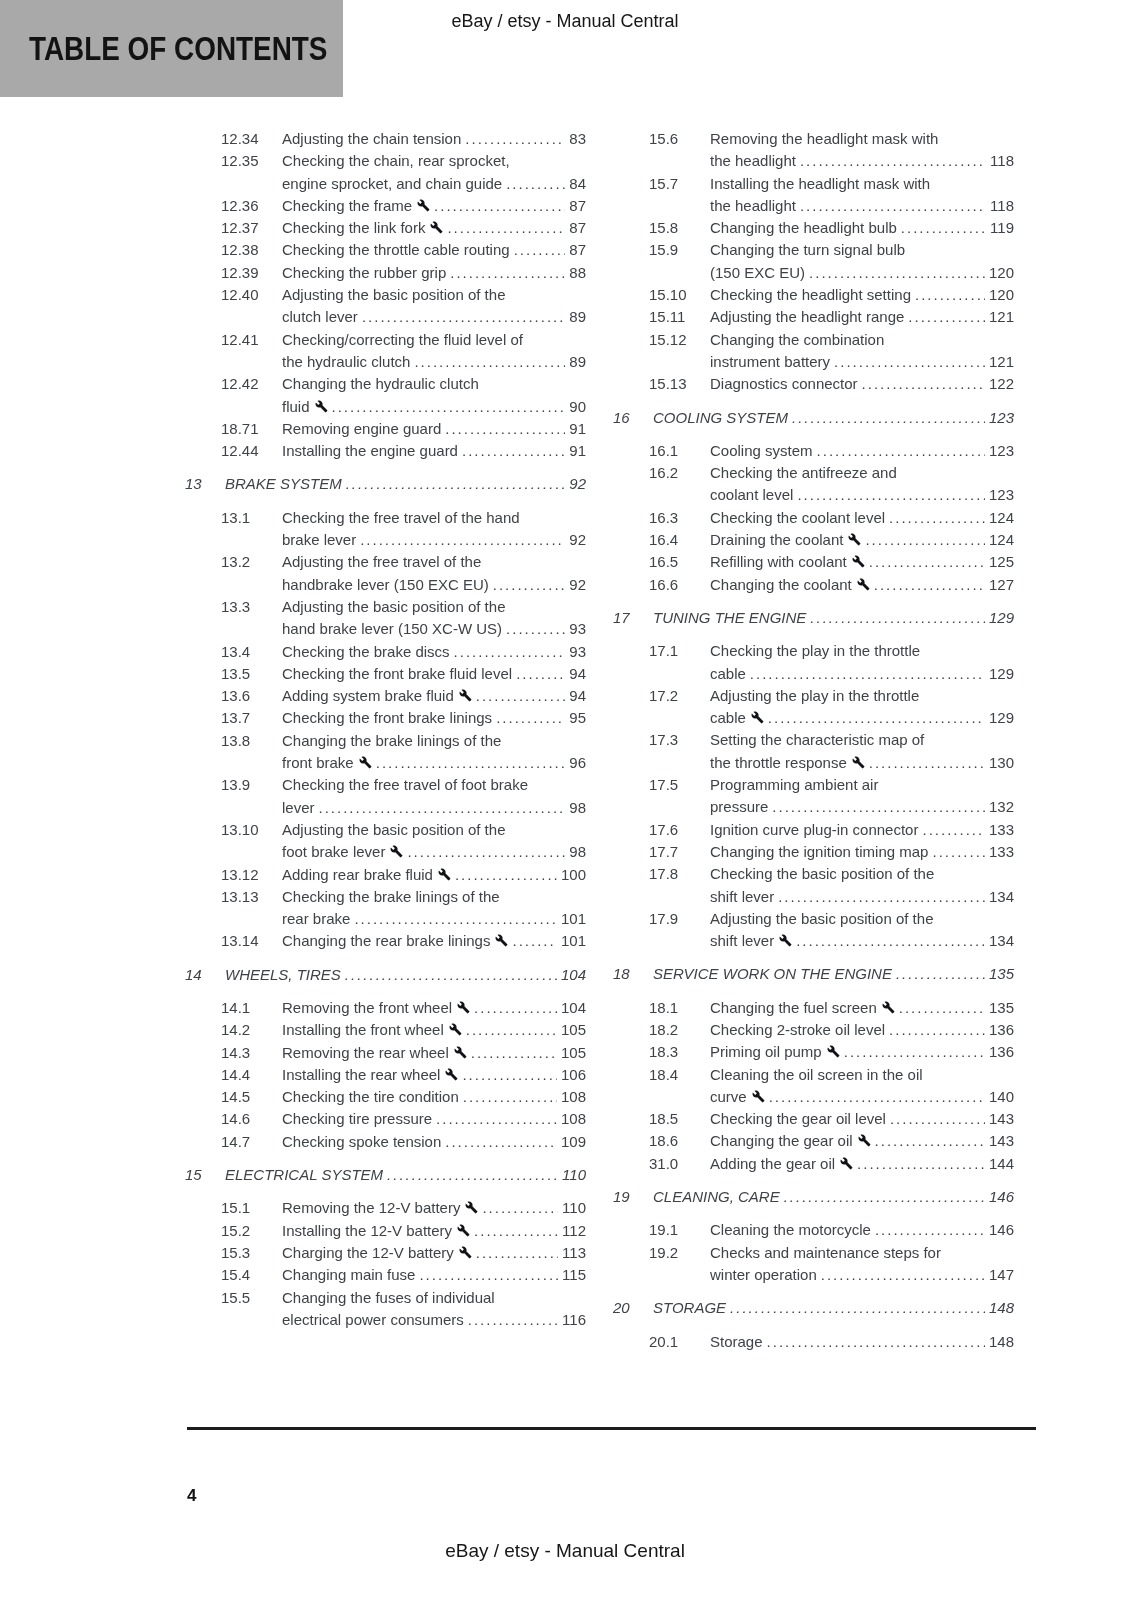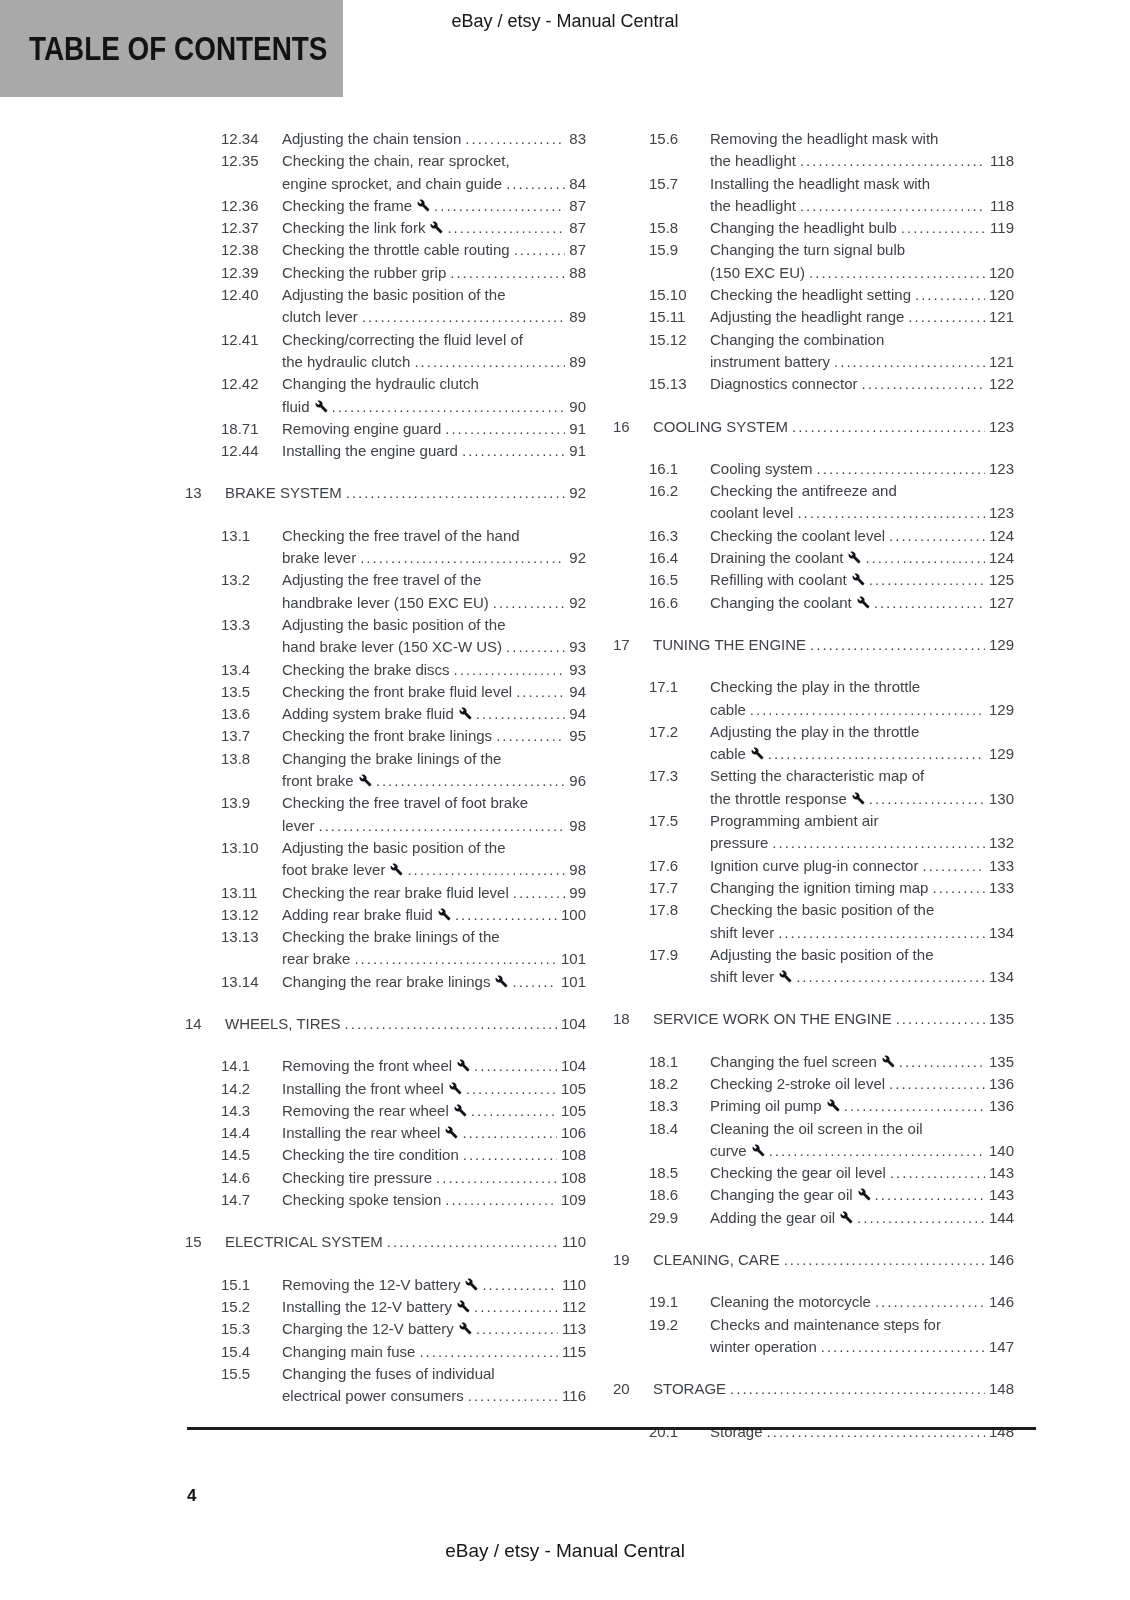--- a/index.html
+++ b/index.html
@@ -35,21 +35,21 @@
     display: flex; gap: 27px;
     padding: 128px 116px 0 185px;
     font-size: 15px; line-height: 22.3px;
   }
   .toc-column { flex: 1; min-width: 0; }
   .toc-row { display: flex; }
   .toc-row .num { flex: none; }
   .toc-row.entry { padding-left: 36px; }
   .toc-row.entry .num { width: 61px; }
   .toc-row.section .num { width: 40px; }
-  .toc-row.section { margin: 20px 0; }
+  .toc-row.section { margin: 11px 0; font-style: italic; }
   .toc-row .body { flex: 1; min-width: 0; }
   .line { display: flex; align-items: baseline; }
   .line .txt { white-space: pre; }
   .leader { flex: 1; overflow: hidden; white-space: nowrap; margin: 0 3px 0 4px; }
   .leader::after {
     content: "....................................................................................";
     letter-spacing: 2px;
   }
   .pageno { flex: none; margin-left: 1px; }
   .wrench { flex: none; margin: 0 0 0 5px; transform: translateY(1px); }
@@ -342,30 +342,20 @@
               <span class="txt">foot brake lever</span>
               <span class="wrench"><svg viewBox="0 0 24 24" width="13" height="13" aria-hidden="true">
                   <path fill="#111316" d="M22.7 19l-9.1-9.1c.9-2.3.4-5-1.5-6.9-2-2-5-2.4-7.4-1.3L9 6 6 9 1.6 4.7C.4 7.1.9 10.1 2.9 12.1c1.9 1.9 4.6 2.4 6.9 1.5l9.1 9.1c.4.4 1 .4 1.4 0l2.3-2.3c.5-.4.5-1.1.1-1.4z"></path>
                 </svg></span>
               <span class="leader"></span>
               <span class="pageno">98</span>
             </div>
           </div>
         </div>
         <div class="toc-row entry">
-          <span class="num">13.11</span>
-          <div class="body">
-            <div class="line last">
-              <span class="txt">Checking the rear brake fluid level</span>
-              <span class="leader"></span>
-              <span class="pageno">99</span>
-            </div>
-          </div>
-        </div>
-        <div class="toc-row entry">
           <span class="num">13.12</span>
           <div class="body">
             <div class="line last">
               <span class="txt">Adding rear brake fluid</span>
               <span class="wrench"><svg viewBox="0 0 24 24" width="13" height="13" aria-hidden="true">
                   <path fill="#111316" d="M22.7 19l-9.1-9.1c.9-2.3.4-5-1.5-6.9-2-2-5-2.4-7.4-1.3L9 6 6 9 1.6 4.7C.4 7.1.9 10.1 2.9 12.1c1.9 1.9 4.6 2.4 6.9 1.5l9.1 9.1c.4.4 1 .4 1.4 0l2.3-2.3c.5-.4.5-1.1.1-1.4z"></path>
                 </svg></span>
               <span class="leader"></span>
               <span class="pageno">100</span>
             </div>
@@ -933,21 +923,21 @@
               <span class="txt">Changing the gear oil</span>
               <span class="wrench"><svg viewBox="0 0 24 24" width="13" height="13" aria-hidden="true">
                   <path fill="#111316" d="M22.7 19l-9.1-9.1c.9-2.3.4-5-1.5-6.9-2-2-5-2.4-7.4-1.3L9 6 6 9 1.6 4.7C.4 7.1.9 10.1 2.9 12.1c1.9 1.9 4.6 2.4 6.9 1.5l9.1 9.1c.4.4 1 .4 1.4 0l2.3-2.3c.5-.4.5-1.1.1-1.4z"></path>
                 </svg></span>
               <span class="leader"></span>
               <span class="pageno">143</span>
             </div>
           </div>
         </div>
         <div class="toc-row entry">
-          <span class="num">29.9</span>
+          <span class="num">31.0</span>
           <div class="body">
             <div class="line last">
               <span class="txt">Adding the gear oil</span>
               <span class="wrench"><svg viewBox="0 0 24 24" width="13" height="13" aria-hidden="true">
                   <path fill="#111316" d="M22.7 19l-9.1-9.1c.9-2.3.4-5-1.5-6.9-2-2-5-2.4-7.4-1.3L9 6 6 9 1.6 4.7C.4 7.1.9 10.1 2.9 12.1c1.9 1.9 4.6 2.4 6.9 1.5l9.1 9.1c.4.4 1 .4 1.4 0l2.3-2.3c.5-.4.5-1.1.1-1.4z"></path>
                 </svg></span>
               <span class="leader"></span>
               <span class="pageno">144</span>
             </div>
           </div>

